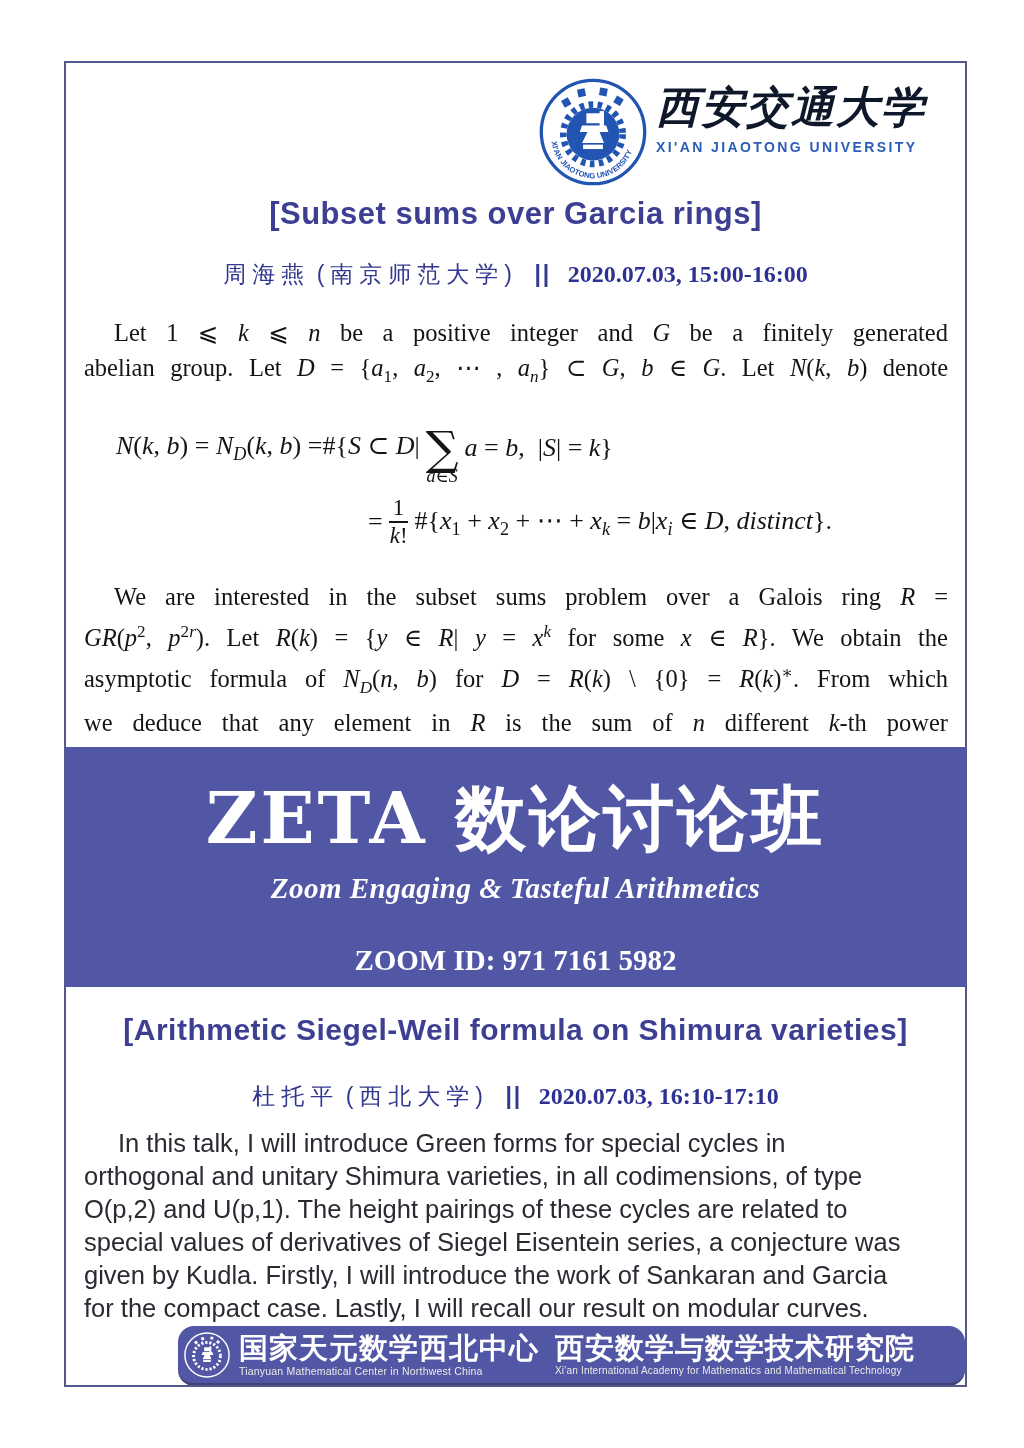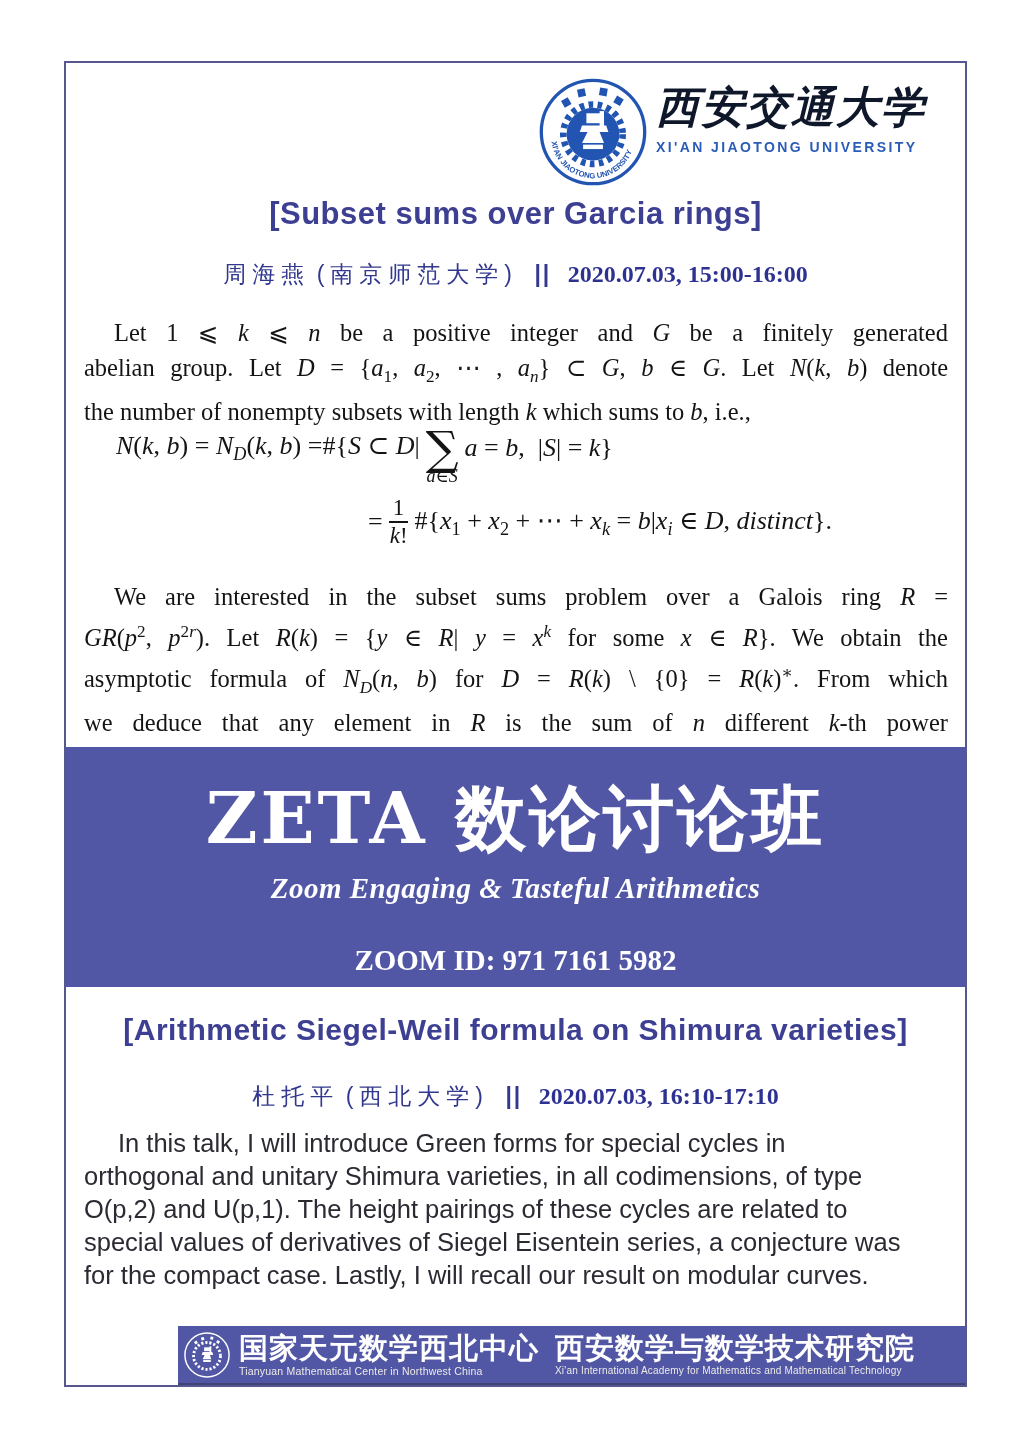--- a/index.html
+++ b/index.html
@@ -71,21 +71,21 @@
   
   .sans-par {
     position:absolute; left:18px; top:1064px; width:868px;
     font-family:"Liberation Sans",sans-serif; font-size:25.5px; line-height:33px; color:#2a2a33;
   }
   .sans-par .indent2 { padding-left:34px; }
   
   .footer-banner {
     position:absolute; left:112px; top:1263px; width:787px; height:60px;
     background:#5156a5; border-bottom:3px solid #414278;
-    display:flex; align-items:center;
+    display:flex; align-items:center;border-radius:16px;
   }
   .footer-org { display:flex; flex-direction:column; justify-content:center; }
   .org-cjk { color:#ffffff; font-weight:bold; font-size:29px; line-height:32px; white-space:nowrap; letter-spacing:1px; }
   .org-en  { color:#ecebe6; font-size:10.5px; line-height:14px; white-space:nowrap; letter-spacing:0.2px; }
   .org1 { margin-left:8px; }
   .org2 { margin-left:16px; }
 </style>
 </head>
 <body>
 
@@ -125,21 +125,20 @@
   <div class="speaker-line" style="top:196px;">
     <span class="speaker-name">周海燕</span>
     <span class="speaker-name">(南京师范大学)</span>
     <span class="speaker-sep">||</span>
     <span class="speaker-date">2020.07.03, 15:00-16:00</span>
   </div>
 
   <div class="serif-par" style="top:252px;">
     <div class="jl indent">Let 1 ⩽ <i>k</i> ⩽ <i>n</i> be a positive integer and <i>G</i> be a finitely generated</div>
     <div class="jl">abelian group. Let <i>D</i> = {<i>a</i><sub>1</sub>, <i>a</i><sub>2</sub>, ⋯ , <i>a<sub>n</sub></i>} ⊂ <i>G</i>, <i>b</i> ∈ <i>G</i>. Let <i>N</i>(<i>k</i>, <i>b</i>) denote</div>
-    <div>the number of nonempty subsets with length <i>k</i> which sums to <i>b</i>, i.e.,</div>
   </div>
 
   <div class="equation">
     <div class="eq-row">
       <span class="eq-text"><i>N</i>(<i>k</i>, <i>b</i>) = <i>N<sub>D</sub></i>(<i>k</i>, <i>b</i>) =#{<i>S</i> ⊂ <i>D</i>|</span>
       <span class="sumstack">
         <span class="sigma">∑</span>
         <span class="sumlimits"><i>a</i>∈<i>S</i></span>
       </span>
       <span class="eq-text"><i>a</i> = <i>b</i>,  |<i>S</i>| = <i>k</i>}</span>
@@ -175,20 +174,21 @@
     <span class="speaker-name">(西北大学)</span>
     <span class="speaker-sep">||</span>
     <span class="speaker-date">2020.07.03, 16:10-17:10</span>
   </div>
 
   <div class="sans-par">
     <div class="indent2">In this talk, I will introduce Green forms for special cycles in</div>
     <div>orthogonal and unitary Shimura varieties, in all codimensions, of type</div>
     <div>O(p,2) and U(p,1). The height pairings  of these cycles are related to</div>
     <div>special values of derivatives of Siegel Eisentein series, a conjecture was</div>
+    <div>given by Kudla. Firstly, I will introduce the work of Sankaran and Garcia</div>
     <div>for the compact case.  Lastly, I will recall our result on modular curves.</div>
   </div>
 
   <div class="footer-banner">
     <svg width="48" height="48" viewBox="0 0 100 100" style="margin-left:5px; flex:none;">
       <circle cx="50" cy="50" r="46" fill="none" stroke="#ffffff" stroke-width="3"></circle>
       <circle cx="50" cy="52" r="28" fill="none" stroke="#ffffff" stroke-width="6" stroke-dasharray="4.5 4"></circle>
       <g fill="#ffffff">
         <rect x="44" y="34" width="12" height="8"></rect>
         <rect x="55" y="32" width="4" height="14"></rect>

